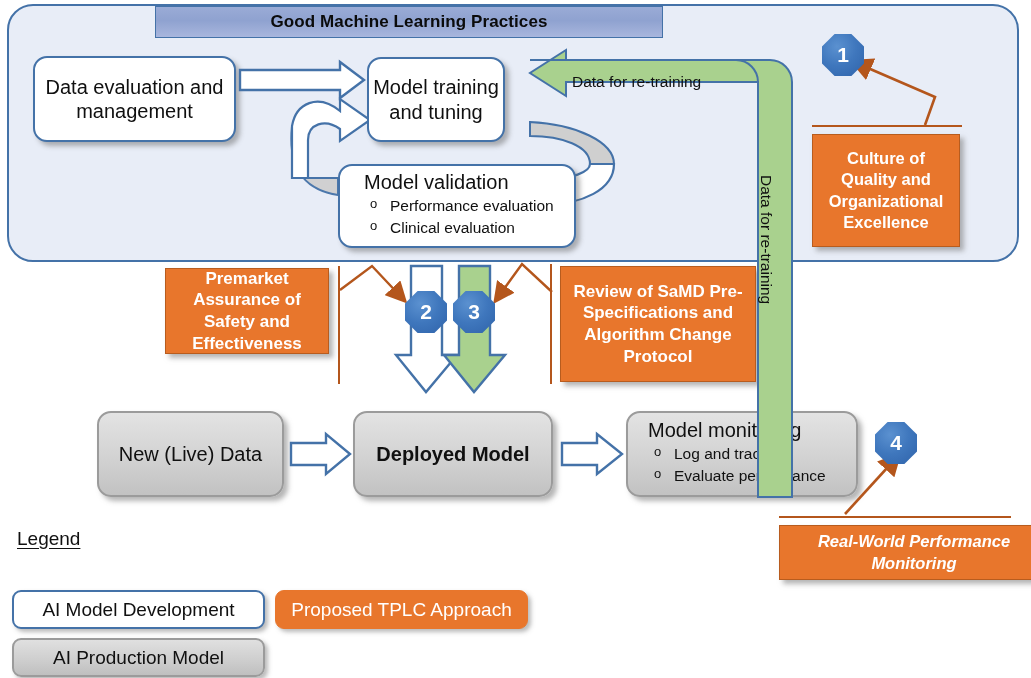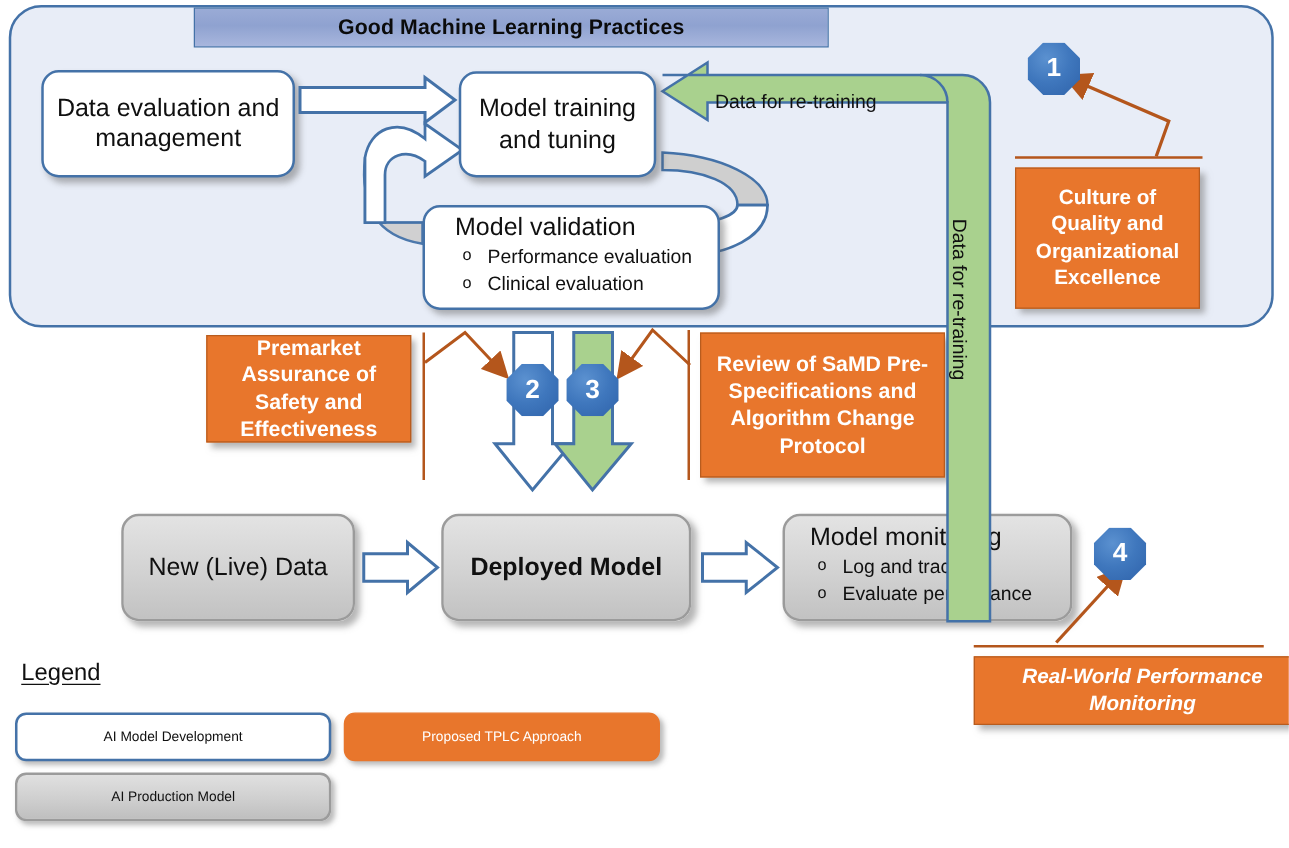--- a/index.html
+++ b/index.html
@@ -27,21 +27,21 @@
   }
 
   
   .wbox{
     background:#ffffff;border:2px solid #4472a8;border-radius:14px;
     box-shadow:4px 4px 5px rgba(90,90,90,.45);
     display:flex;align-items:center;justify-content:center;
     text-align:center;font-size:20px;color:#101010;line-height:1.22;
   }
   #box-data-selection{left:33px;top:56px;width:203px;height:86px;}
-  #box-model-training{left:367px;top:57px;width:158px;height:85px;z-index:6;}
+  #box-model-training{left:367px;top:57px;width:138px;height:85px;z-index:6;}
   #box-model-validation{
     left:338px;top:164px;width:238px;height:84px;z-index:6;
     display:block;text-align:left;padding:6px 8px 0 24px;
   }
   #box-model-validation .mv-title{font-size:20px;line-height:1.08;}
   #box-model-validation ul{margin:1px 0 0 0;padding:0;list-style:none;}
   #box-model-validation li{
     font-size:15.5px;line-height:1.42;padding-left:26px;position:relative;
   }
   #box-model-validation li:before{
@@ -106,22 +106,23 @@
   #badge-3{left:453px;top:291px;}
   #badge-4{left:875px;top:422px;}
 
   
   #legend-title{
     left:17px;top:528px;font-size:19px;color:#101010;
     text-decoration:underline;text-underline-offset:3px;
   }
   .legend-box{
     border-radius:9px;display:flex;align-items:center;justify-content:center;
-    font-size:11px;box-shadow:3px 3px 4px rgba(120,120,120,.5);
+    font-size:19px;box-shadow:3px 3px 4px rgba(120,120,120,.5);
     text-align:center;
+    margin-top:20px;
   }
   #legend-ai-model-development{left:12px;top:570px;width:253px;height:39px;
     background:#ffffff;border:2px solid #4472a8;color:#101010;}
   #legend-proposed-tplc{left:275px;top:570px;width:253px;height:39px;
     background:#e8762c;border:1px solid #e8762c;color:#ffffff;}
   #legend-ai-production-model{left:12px;top:618px;width:253px;height:39px;
     background:linear-gradient(180deg,#e0e0e0 0%,#cfcfcf 55%,#bfbfbf 100%);
     border:2px solid #9b9b9b;color:#101010;}
   #legend-ai-device-modifications{left:275px;top:618px;width:253px;height:39px;
     background:#a9d18e;border:2px solid #4472a8;color:#101010;}

